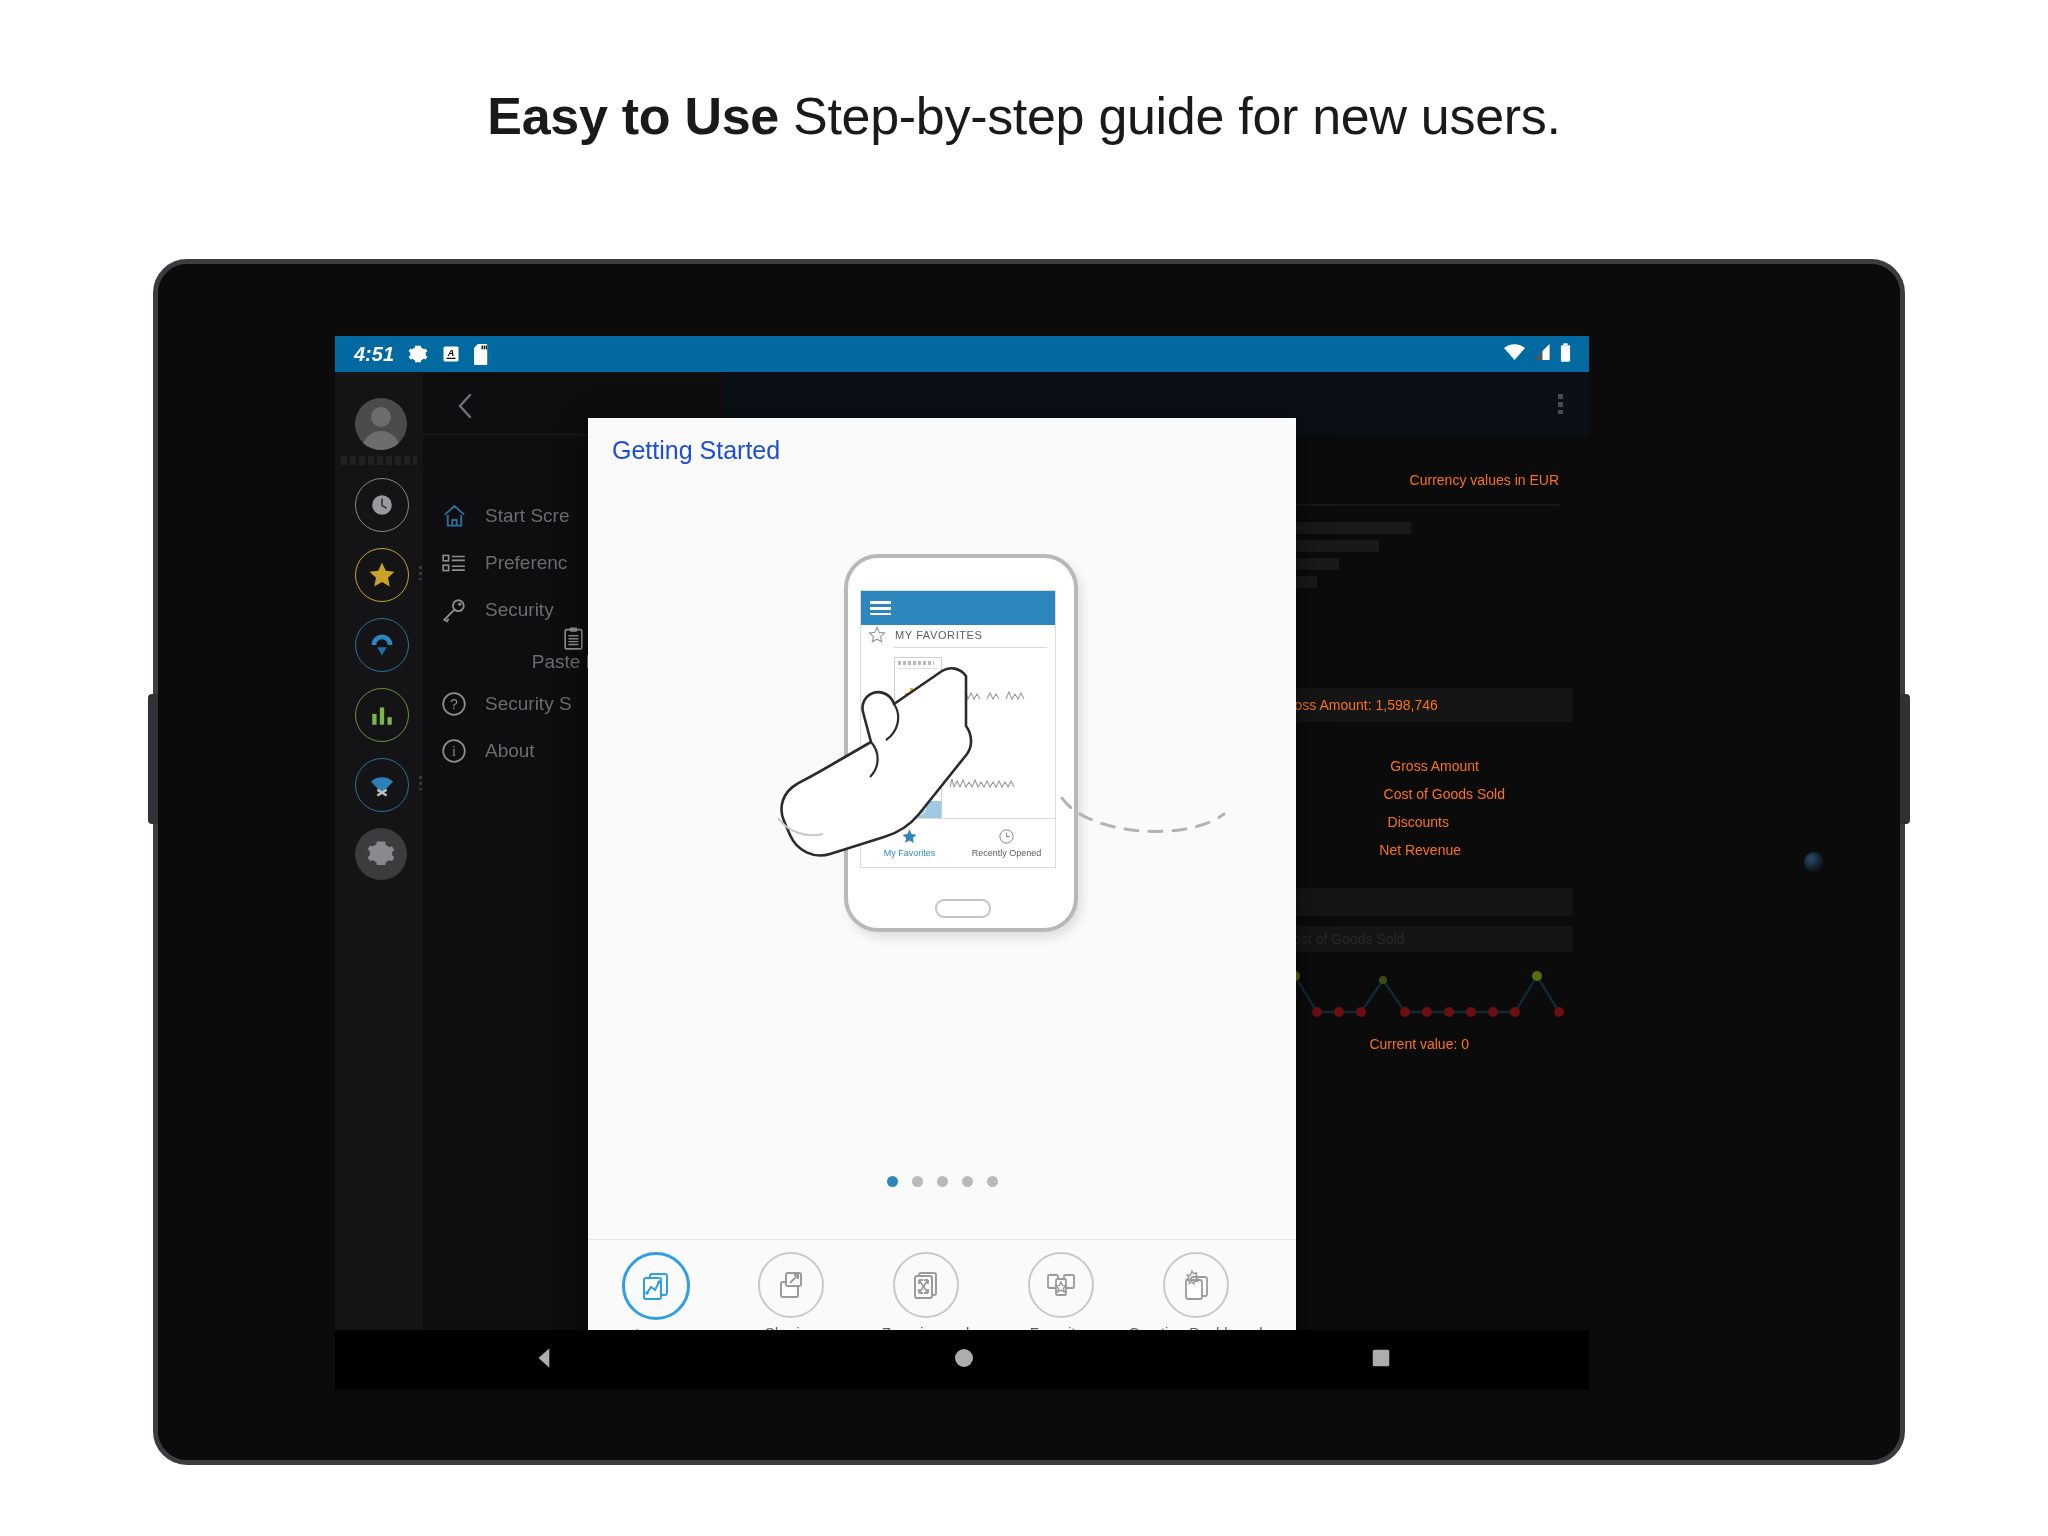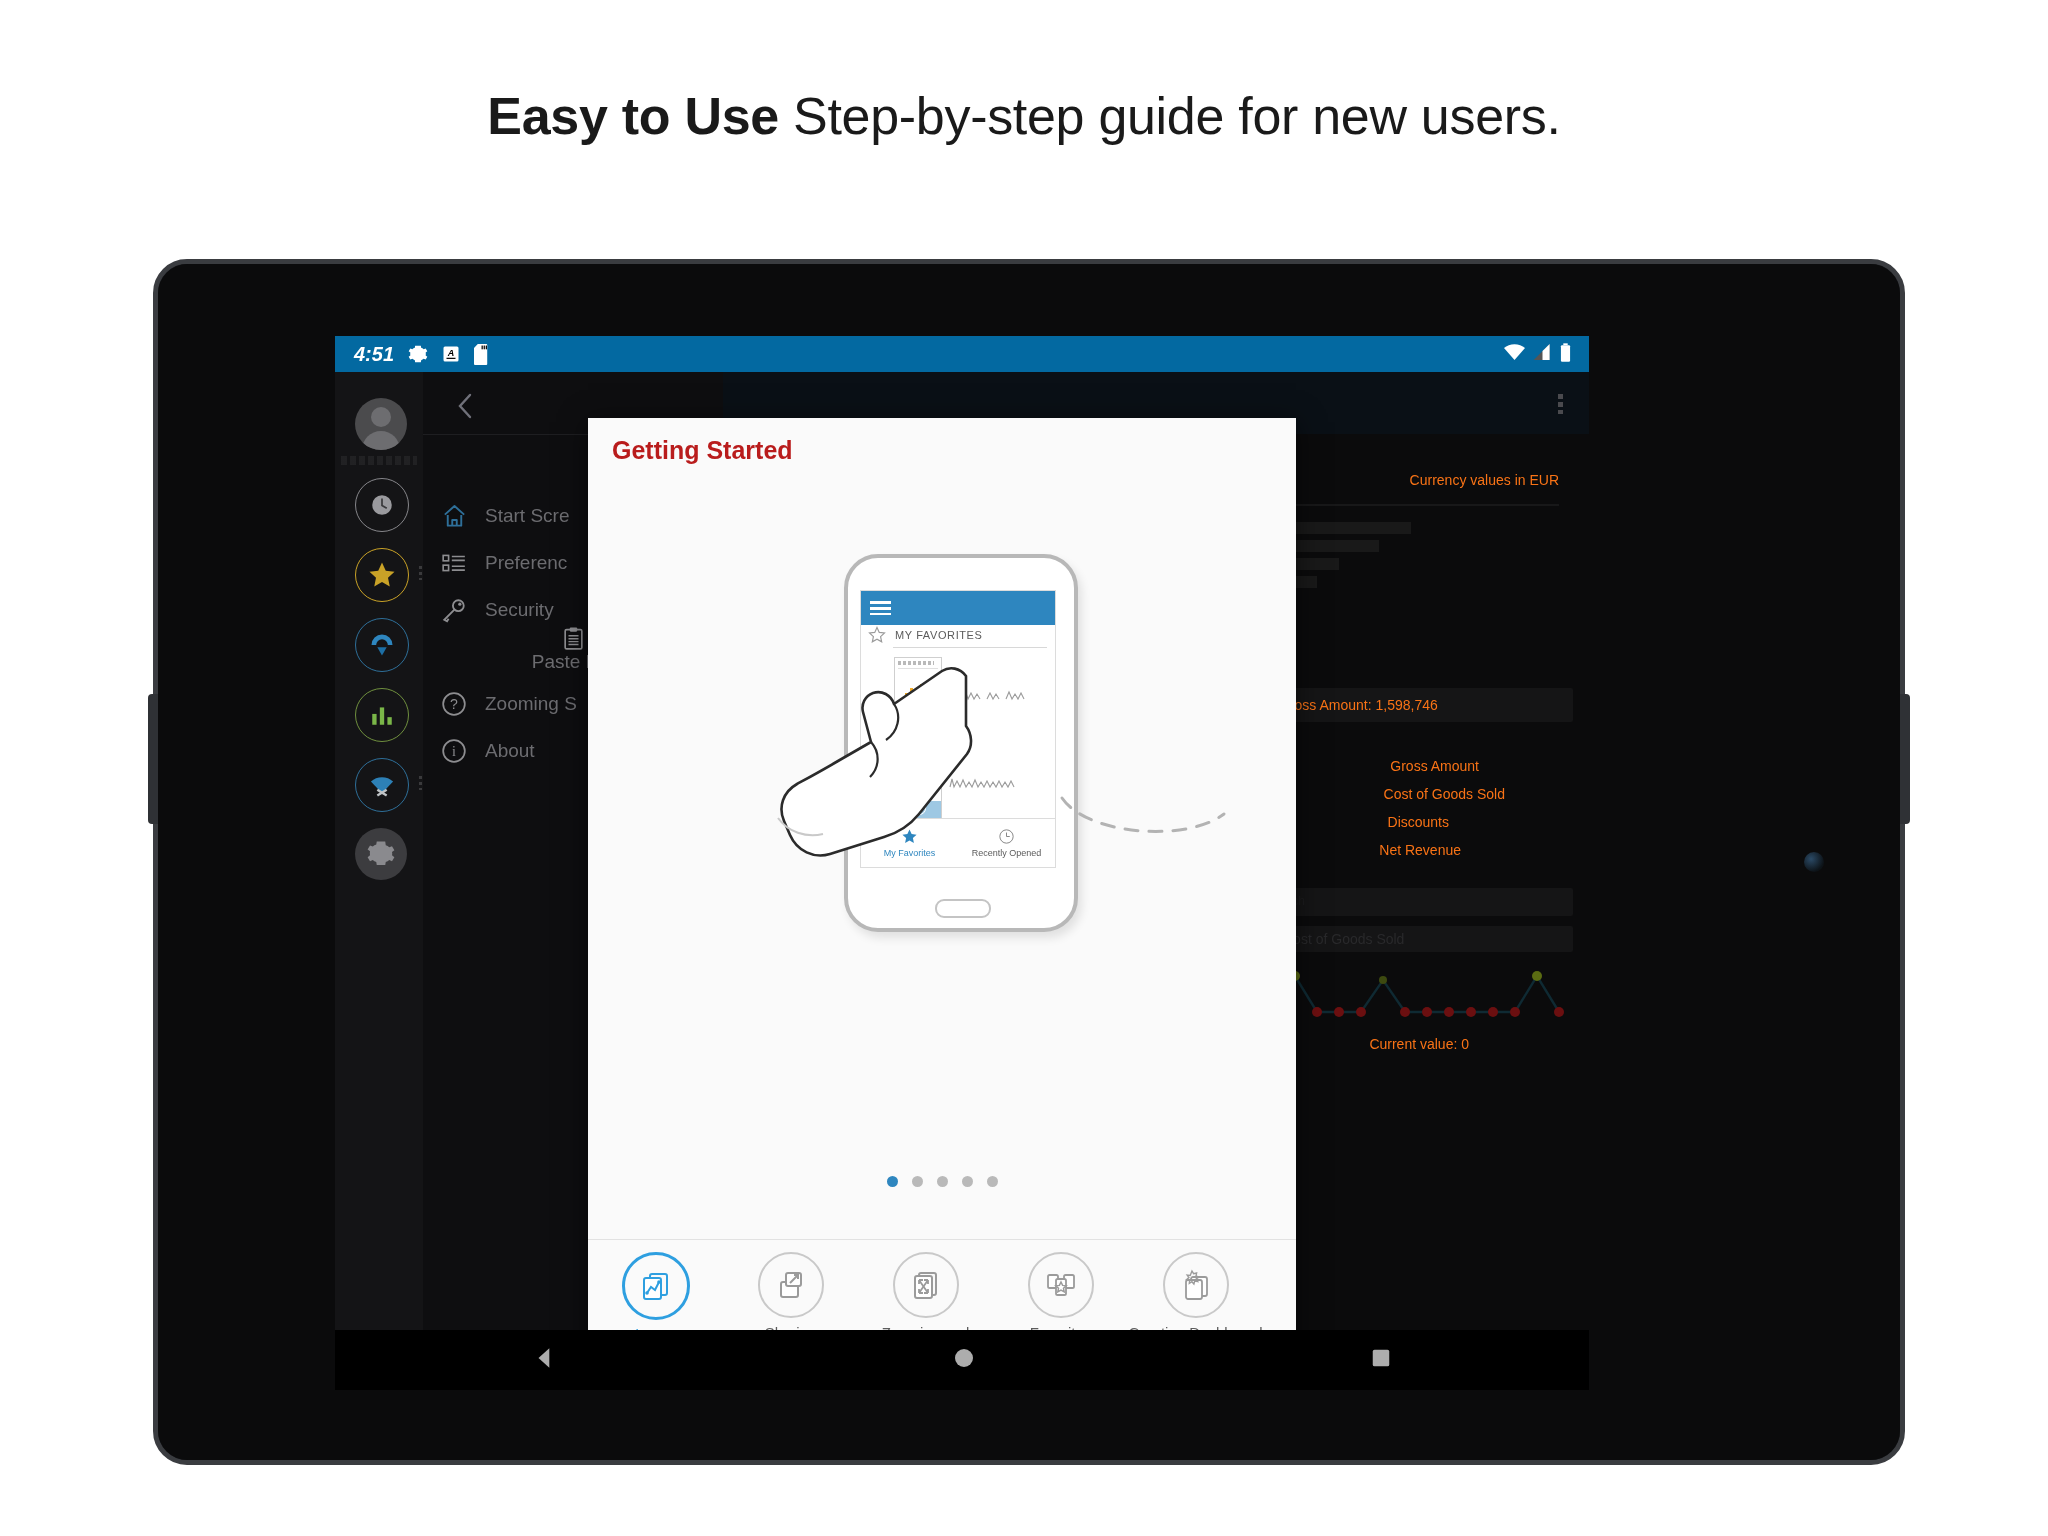--- a/index.html
+++ b/index.html
@@ -115,21 +115,21 @@
   .cd-text{position:absolute;color:#f97316;font-size:14px;white-space:nowrap;}
   .cd-bar{position:absolute;background:#191919;height:12px;}
   .cd-chip{position:absolute;background:#151516;border-radius:2px;}
 
   
   .dialog{
     position:absolute;left:253px;top:46px;width:708px;height:952px;
     background:#fafafa;box-shadow:0 4px 26px rgba(0,0,0,.55);
   }
   .dlg-title{
-    position:absolute;left:24px;top:18px;font-size:25px;font-weight:bold;color:#b91c1c;
+    position:absolute;left:24px;top:18px;font-size:25px;font-weight:normal;color:#1d4ed8;
   }
   .dlg-sub{
     position:absolute;left:0;top:72px;width:100%;text-align:center;
     font-family:"DejaVu Serif",serif;font-style:italic;
     font-size:25px;color:#8d8d8d;letter-spacing:.5px;
   }
 
   
   .phone{
     position:absolute;left:256px;top:136px;width:226px;height:370px;
@@ -361,21 +361,21 @@
             <span class="mi-txt">Paste link</span>
           </div>
 
           <div class="menu-item" style="top:308px;">
             <span class="mi-ico">
               <svg width="26" height="26" viewBox="0 0 24 24">
                   <circle cx="12" cy="12" r="10" stroke="#8d8d90" stroke-width="1.6" fill="none"></circle>
                   <text x="12" y="17" font-size="13" font-family="Liberation Sans" text-anchor="middle" fill="#8d8d90">?</text>
                 </svg>
             </span>
-            <span class="mi-txt">Zooming S</span>
+            <span class="mi-txt">Security S</span>
           </div>
 
           <div class="menu-item" style="top:355px;">
             <span class="mi-ico">
               <svg width="26" height="26" viewBox="0 0 24 24">
                   <circle cx="12" cy="12" r="10" stroke="#8d8d90" stroke-width="1.6" fill="none"></circle>
                   <text x="12" y="17" font-size="13" font-family="Liberation Serif" text-anchor="middle" fill="#8d8d90">i</text>
                 </svg>
             </span>
             <span class="mi-txt">About</span>

